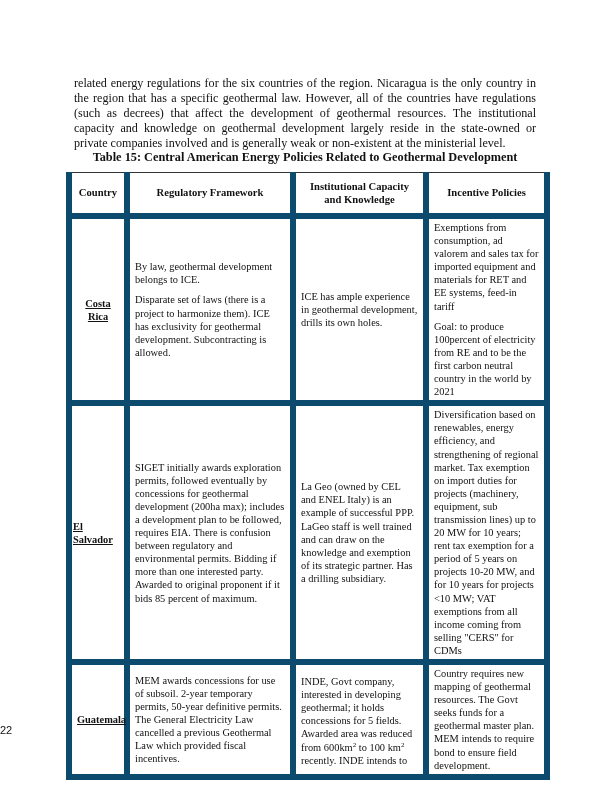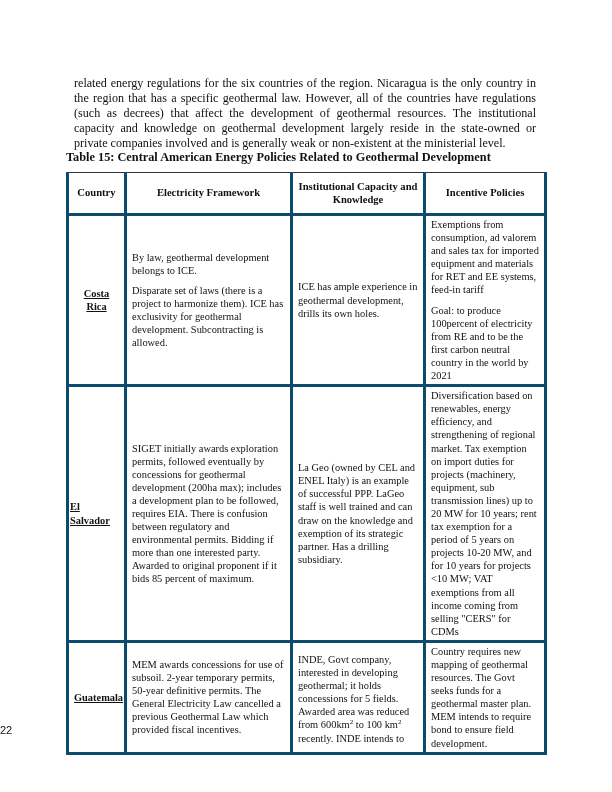--- a/index.html
+++ b/index.html
@@ -2,25 +2,25 @@
 <html><head>
 <meta charset="utf-8">
 <style>
   html, body { margin: 0; padding: 0; background: #ffffff; }
   body { width: 612px; height: 792px; position: relative; overflow: hidden;
          font-family: "Liberation Serif", serif; color: #111; }
   .intro { position: absolute; left: 66px; top: 68px; width: 478px;
            font-size: 12.1px; line-height: 15.1px; text-align: justify; }
   .intro p { margin: 8px; }
   .caption { position: absolute; left: 66px; top: 150px; width: 478px;
-             font-weight: bold; font-size: 12.3px; }
+             text-align: center; font-weight: bold; font-size: 12.3px; }
   table.t { position: absolute; left: 66px; top: 172px; width: 478px;
             border-collapse: collapse; table-layout: fixed; font-size: 10.4px;
             line-height: 13.1px; }
-  table.t td, table.t th { border: 3px solid #0c4a6e; vertical-align: middle;
+  table.t td, table.t th { border: 6px solid #0c4a6e; vertical-align: middle;
             padding: 2px 5px; }
   table.t th { font-weight: bold; text-align: center; height: 36px;
                border-top: 1px solid #333; border-bottom: 1.5px solid #333;
                font-size: 10.6px; }
   table.t td.country { font-weight: bold; text-align: center; text-decoration: underline; }
   table.t td.country.left { text-align: left; padding-left: 1px; }
   td p { margin: 0; }
   td p + p { margin-top: 7px; }
   .r1 td { height: 160px; }
   .r2 td { height: 231px; }
@@ -42,21 +42,21 @@
 <table class="t">
   <colgroup>
     <col style="width:58px">
       <col style="width:166px">
       <col style="width:133px">
       <col style="width:121px">
   </colgroup>
   <thead>
     <tr>
       <th>Country</th>
-      <th>Electricity Framework</th>
+      <th>Regulatory Framework</th>
       <th>Institutional Capacity and Knowledge</th>
       <th>Incentive Policies</th>
     </tr>
   </thead>
   <tbody>
     <tr class="r1">
       <td class="country">Costa Rica</td>
       <td>
         <p>By law, geothermal development belongs to ICE.</p>
         <p>Disparate set of laws (there is a project to harmonize them). ICE has exclusivity for geothermal development. Subcontracting is allowed.</p>

